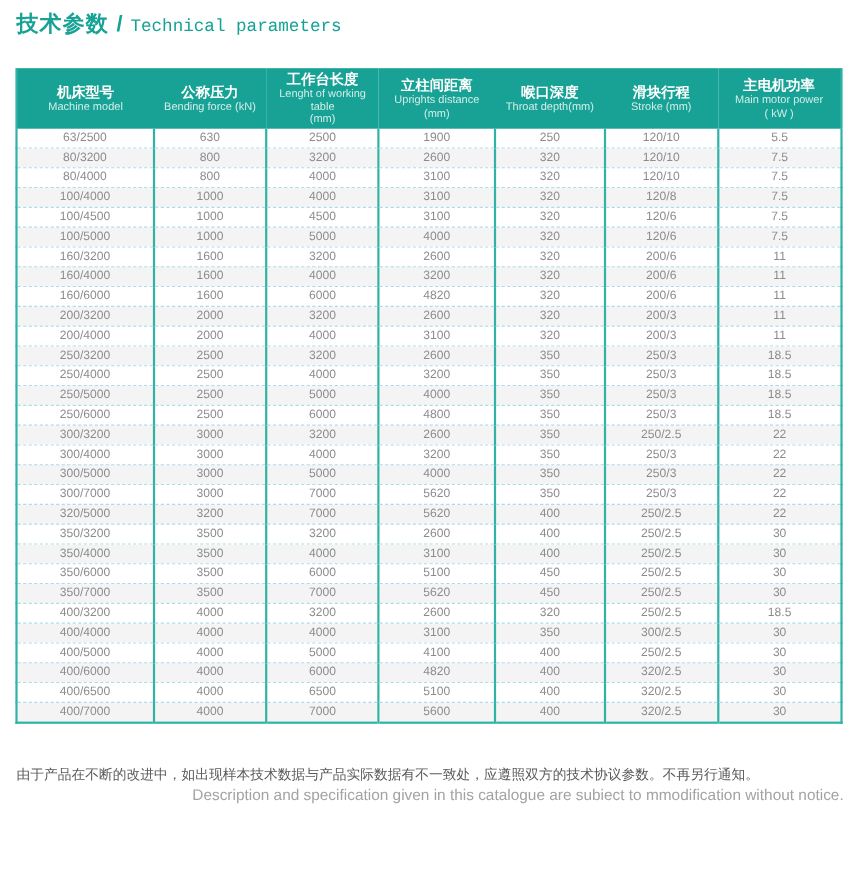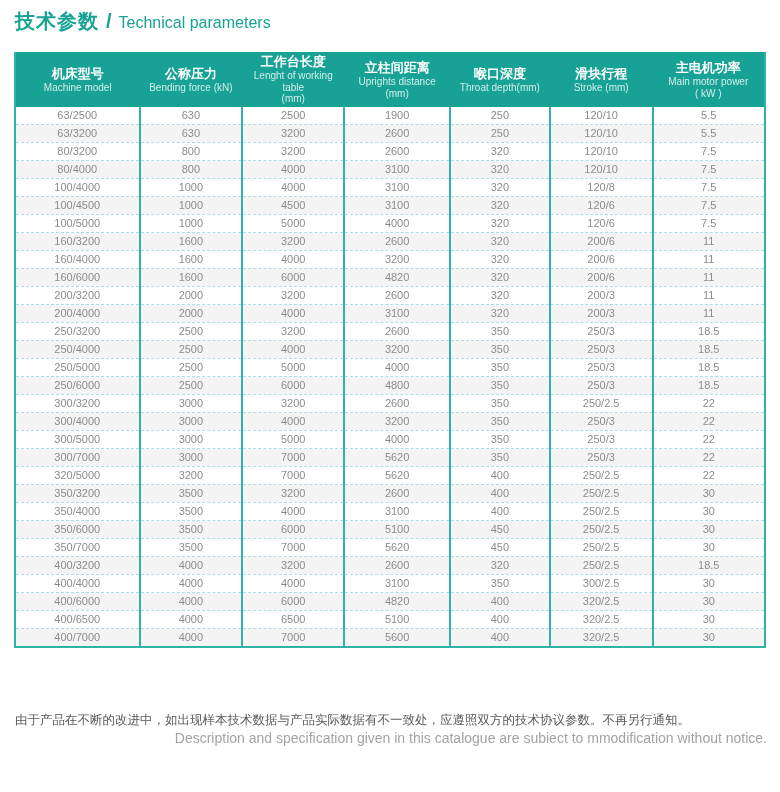--- a/index.html
+++ b/index.html
@@ -32,26 +32,27 @@
     letter-spacing: 1px;
   }
   .title-sep {
     font-size: 20px;
     font-weight: bold;
     color: var(--teal, #17a295);
   }
   .title-en {
     font-size: 16px;
     color: var(--teal, #17a295);
+    font-family: Liberation Mono, monospace;
   }
   
   table.spec-table {
     position: absolute;
     left: 14px;
-    top: 52px;
+    top: 62px;
     width: 752px;
     border-collapse: collapse;
     table-layout: fixed;
     border: 2px solid var(--grid, #30b2a4);
     border-top: none;
   }
   thead th {
     background: var(--teal, #17a295);
     color: #ffffff;
     height: 50px;
@@ -87,21 +88,20 @@
   tbody td:first-child { border-left: none; margin-top: 20px; }
   tbody tr:first-child td { border-top: none; }
   tbody tr:nth-child(even) { background: var(--stripe, #f4f4f4); }
   tbody tr:nth-child(odd)  { background: #ffffff; }
   
   .footer {
     position: absolute;
     left: 15px;
     top: 696px;
     width: 752px;
-    margin-top: 16px;
   }
   .footer-zh {
     font-size: 12.5px;
     color: #595959;
     line-height: 1.35;
   }
   .footer-en {
     font-size: 14px;
     color: #a3a3a3;
     line-height: 1.3;
@@ -168,29 +168,20 @@
         <tr>
           <td>63/2500</td>
           <td>630</td>
           <td>2500</td>
           <td>1900</td>
           <td>250</td>
           <td>120/10</td>
           <td>5.5</td>
         </tr>
         <tr>
-          <td>63/3200</td>
-          <td>630</td>
-          <td>3200</td>
-          <td>2600</td>
-          <td>250</td>
-          <td>120/10</td>
-          <td>5.5</td>
-        </tr>
-        <tr>
           <td>80/3200</td>
           <td>800</td>
           <td>3200</td>
           <td>2600</td>
           <td>320</td>
           <td>120/10</td>
           <td>7.5</td>
         </tr>
         <tr>
           <td>80/4000</td>
@@ -402,20 +393,29 @@
         <tr>
           <td>400/4000</td>
           <td>4000</td>
           <td>4000</td>
           <td>3100</td>
           <td>350</td>
           <td>300/2.5</td>
           <td>30</td>
         </tr>
         <tr>
+          <td>400/5000</td>
+          <td>4000</td>
+          <td>5000</td>
+          <td>4100</td>
+          <td>400</td>
+          <td>250/2.5</td>
+          <td>30</td>
+        </tr>
+        <tr>
           <td>400/6000</td>
           <td>4000</td>
           <td>6000</td>
           <td>4820</td>
           <td>400</td>
           <td>320/2.5</td>
           <td>30</td>
         </tr>
         <tr>
           <td>400/6500</td>

